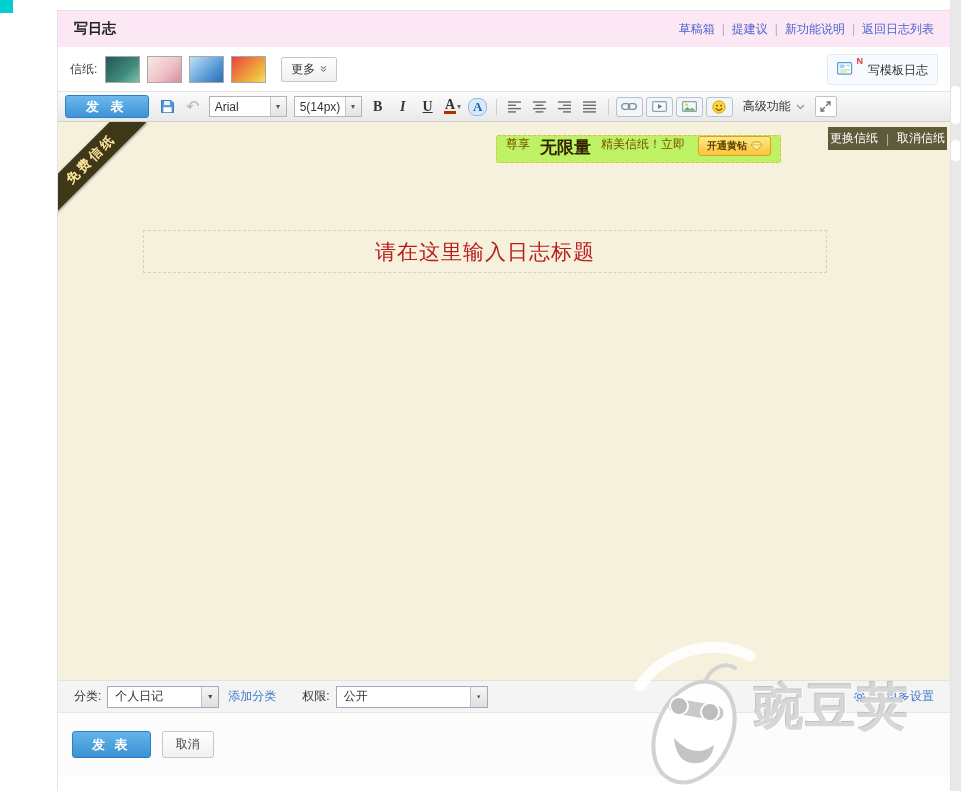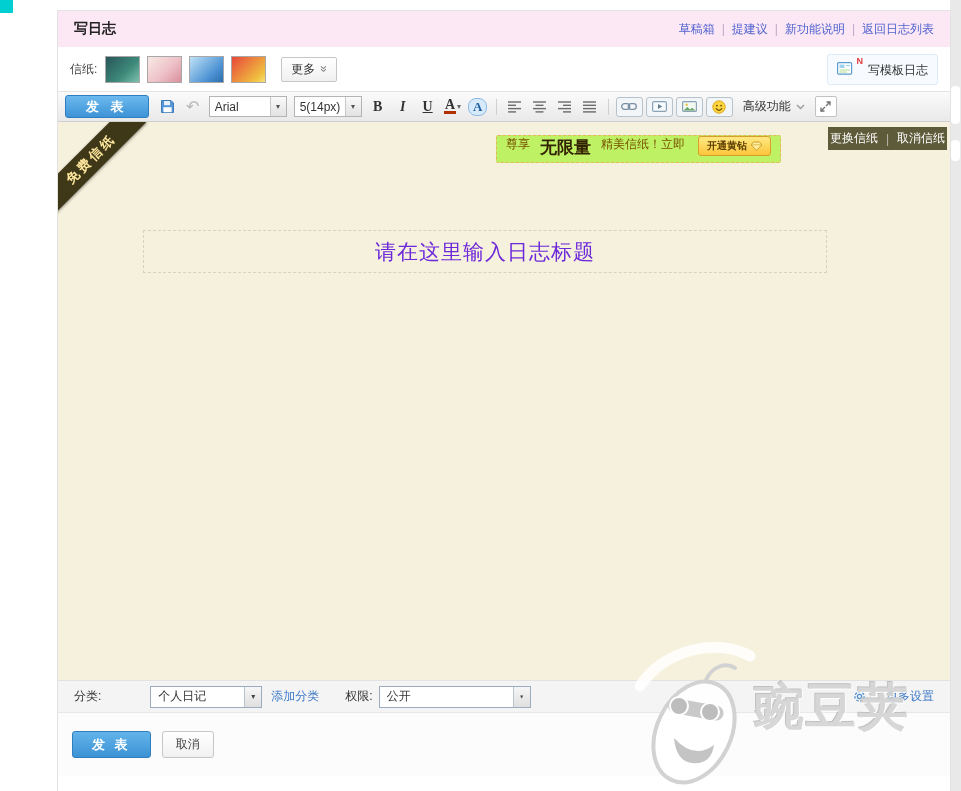--- a/index.html
+++ b/index.html
@@ -87,32 +87,32 @@
   .pa-sep { opacity:.55; cursor:default !important; }
   .promo { position:absolute; top:13px; left:438px; height:28px; display:flex; align-items:flex-start; gap:10px;
     background:#bef264; border:1px dashed #e6b65e; border-radius:2px; padding:0 9px; }
   .promo-prefix, .promo-rest { font-size:12px; color:#7a5200; }
   .promo-em { font-size:17px; font-weight:bold; color:#332200; }
   .promo-btn { display:inline-flex; align-items:center; gap:4px; background:linear-gradient(#ffe983,#fbc53a);
     border:1px solid #d99f2b; border-radius:3px; padding:2px 8px; color:#5c3e00; font-weight:bold;
     font-size:10px; cursor:pointer; margin-left:3px; }
   .title-box { position:absolute; top:108px; left:85px; width:684px; height:43px;
     border:1px dashed #d8d2ba; display:flex; align-items:center; justify-content:center;
-    font-size:21px; color:#6d28d9; letter-spacing:1px; cursor:text; }
+    font-size:21px; color:#b91c1c; letter-spacing:1px; cursor:text; }
 
   
   .meta-row { height:32px; background:#f4f4f4; border-top:1px solid #e2e2e2; display:flex;
     align-items:center; padding:0 16px; font-size:12px; }
   .meta-label { color:#333; margin-right:6px; }
   .sel { display:inline-flex; height:22px; background:#fff; border:1px solid #9bacc0; align-items:center;
     cursor:pointer; }
   .sel .txt { padding:0 7px; flex:1; }
   .sel .arr { width:17px; height:100%; border-left:1px solid #b9c4d0; background:linear-gradient(#f6f6f6,#dfdfdf);
     display:flex; align-items:center; justify-content:center; font-size:8px; color:#444; }
-  .sel-cat { width:112px; margin-right:9px;margin-left:43px; }
+  .sel-cat { width:112px; margin-right:9px; }
   .sel-perm { width:152px;font-family:Liberation Mono, monospace; }
   .meta-link { color:#3a78c8; text-decoration:none; cursor:pointer; }
   .meta-gap { width:26px; }
   .meta-right { margin-left:auto; display:flex; align-items:center; gap:20px; }
 
   
   .footer-row { height:64px; background:#fcfcfc; border-top:1px solid #e8e8e8; display:flex;
     align-items:center; padding:0 14px; }
   .btn-blue { height:27px; padding:0 19px; display:flex; align-items:center; border-radius:3px;
     background:linear-gradient(#62b4ea,#3c92d4); border:1px solid #2f7fbe; color:#fff; font-weight:bold;

